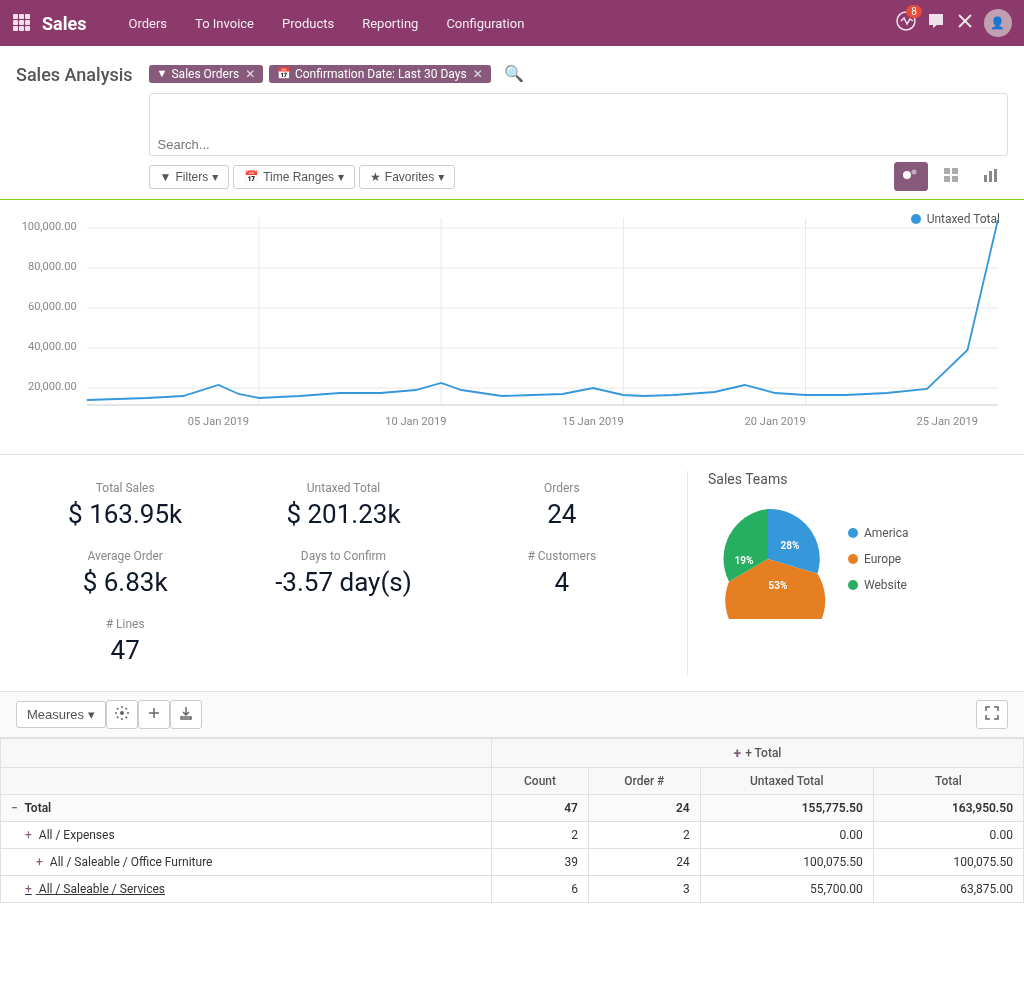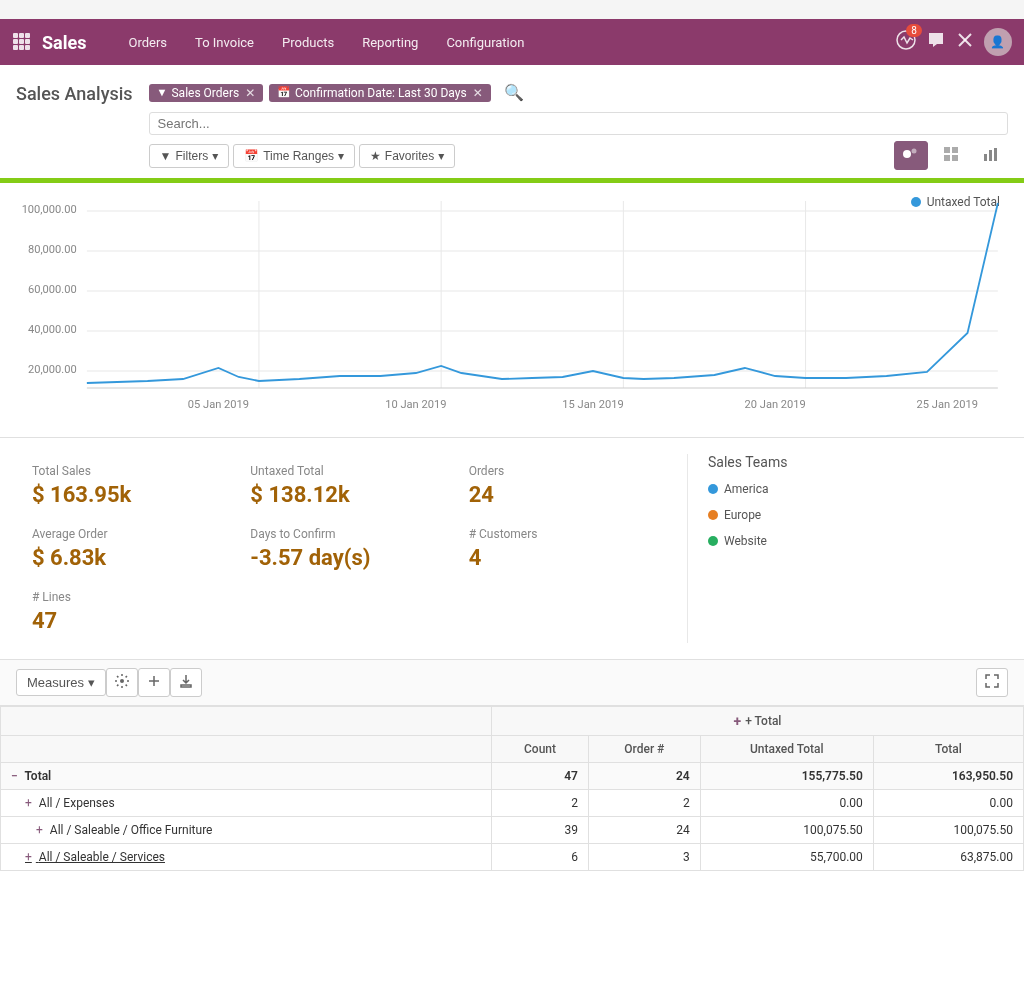--- a/index.html
+++ b/index.html
@@ -6,21 +6,20 @@
     body { font-family: -apple-system, BlinkMacSystemFont, 'Segoe UI', Roboto, sans-serif; font-size: 13px; background: #f5f5f5; color: #333; }
 
     
     .topnav {
       background: #8b3a6b;
       display: flex;
       align-items: center;
       height: 46px;
       padding: 0 12px;
       color: #fff;
-      margin-top: 19px;
     }
     .topnav-grid-icon { margin-right: 12px; cursor: pointer; }
     .topnav-logo { font-size: 18px; font-weight: bold; color: #fff; margin-right: 28px; }
     .topnav-menu { display: flex; gap: 0; }
     .topnav-menu-item {
       padding: 0 14px;
       height: 46px;
       display: flex;
       align-items: center;
       color: rgba(255,255,255,0.9);
@@ -47,40 +46,40 @@
       display: flex; align-items: center; justify-content: center;
       color: #fff; font-size: 12px; cursor: pointer;
     }
 
     
     .page { background: #fff; min-height: calc(100vh - 46px); }
     .page-header {
       display: flex;
       align-items: flex-start;
       padding: 14px 16px 8px;
-      border-bottom: 5px solid #84cc16;
+      border-bottom: 1px solid #84cc16;
       gap: 16px;
       flex-wrap: wrap;
     }
     .page-title { font-size: 18px; color: #555; font-weight: 500; white-space: nowrap; margin-top: 4px; }
 
     .search-area { flex: 1; min-width: 300px; }
     .filter-tags { display: flex; align-items: center; gap: 6px; flex-wrap: wrap; margin-bottom: 6px; }
     .filter-tag {
       background: #875a7b;
       color: #fff;
       border-radius: 3px;
       padding: 2px 8px;
       font-size: 12px;
       display: flex; align-items: center; gap: 4px;
     }
     .filter-tag .tag-icon { font-size: 11px; }
     .filter-tag .close { cursor: pointer; opacity: 0.8; margin-left: 2px; }
     .search-input-wrap { border: 1px solid #ddd; border-radius: 3px; display: flex; align-items: center; padding: 3px 8px; }
-    .search-input-wrap input { border: none; outline: none; width: 100%; font-size: 13px; color: #666; }
+    .search-input-wrap input { border: none; outline: none; width: 100%; font-size: 13px; color: #666; margin-top: 40px; }
 
     .toolbar-row { display: flex; align-items: center; gap: 4px; margin-top: 6px; }
     .toolbar-btn {
       display: flex; align-items: center; gap: 4px;
       padding: 4px 10px;
       border: 1px solid #ccc;
       border-radius: 3px;
       background: #fff;
       cursor: pointer;
       font-size: 12px;
@@ -123,24 +122,25 @@
       gap: 0;
       border-bottom: 1px solid #e0e0e0;
     }
     .stats-left {
       flex: 1;
       display: grid;
       grid-template-columns: 1fr 1fr 1fr;
       gap: 0;
       border-right: 1px solid #e8e8e8;
       padding-right: 16px;
+      text-align: center;
     }
     .stat-card { padding: 10px 16px; }
     .stat-label { font-size: 12px; color: #888; margin-bottom: 4px; }
-    .stat-value { font-size: 22px; font-weight: 700; color: #a16207; }
+    .stat-value { font-size: 26px; font-weight: 400; color: #0f172a; }
 
     .stats-right {
       width: 320px;
       padding-left: 20px;
     }
     .sales-teams-title { font-size: 14px; color: #555; margin-bottom: 12px; font-weight: 400; }
     .pie-legend-wrap { display: flex; align-items: center; gap: 20px; }
     .pie-container { position: relative; width: 120px; height: 120px; }
     .pie-legend { display: flex; flex-direction: column; gap: 12px; }
     .legend-item { display: flex; align-items: center; gap: 6px; font-size: 12px; color: #555; }
@@ -340,21 +340,21 @@
   </div>
 
   <div class="stats-area">
     <div class="stats-left">
       <div class="stat-card">
         <div class="stat-label">Total Sales</div>
         <div class="stat-value">$ 163.95k</div>
       </div>
       <div class="stat-card">
         <div class="stat-label">Untaxed Total</div>
-        <div class="stat-value">$ 138.12k</div>
+        <div class="stat-value">$ 201.23k</div>
       </div>
       <div class="stat-card">
         <div class="stat-label">Orders</div>
         <div class="stat-value">24</div>
       </div>
       <div class="stat-card">
         <div class="stat-label">Average Order</div>
         <div class="stat-value">$ 6.83k</div>
       </div>
       <div class="stat-card">
@@ -367,20 +367,34 @@
       </div>
       <div class="stat-card">
         <div class="stat-label"># Lines</div>
         <div class="stat-value">47</div>
       </div>
     </div>
 
     <div class="stats-right">
       <div class="sales-teams-title">Sales Teams</div>
       <div class="pie-legend-wrap">
+        <div class="pie-container">
+          <svg width="120" height="120" viewBox="0 0 120 120">
+
+            <path d="M60,60 L60,10 A50,50 0 0,1 109.5,74.7 Z" fill="#3498db"></path>
+
+            <path d="M60,60 L109.5,74.7 A50,50 0 1,1 21,82.5 Z" fill="#e67e22"></path>
+
+            <path d="M60,60 L21,82.5 A50,50 0 0,1 60,10 Z" fill="#27ae60"></path>
+
+            <text x="82" y="50" text-anchor="middle" font-size="10" fill="#fff" font-weight="bold">28%</text>
+            <text x="70" y="90" text-anchor="middle" font-size="10" fill="#fff" font-weight="bold">53%</text>
+            <text x="36" y="65" text-anchor="middle" font-size="10" fill="#fff" font-weight="bold">19%</text>
+          </svg>
+        </div>
         <div class="pie-legend">
           <div class="legend-item">
             <span class="legend-dot" style="background:#3498db;"></span>
             <span>America</span>
           </div>
           <div class="legend-item">
             <span class="legend-dot" style="background:#e67e22;"></span>
             <span>Europe</span>
           </div>
           <div class="legend-item">

